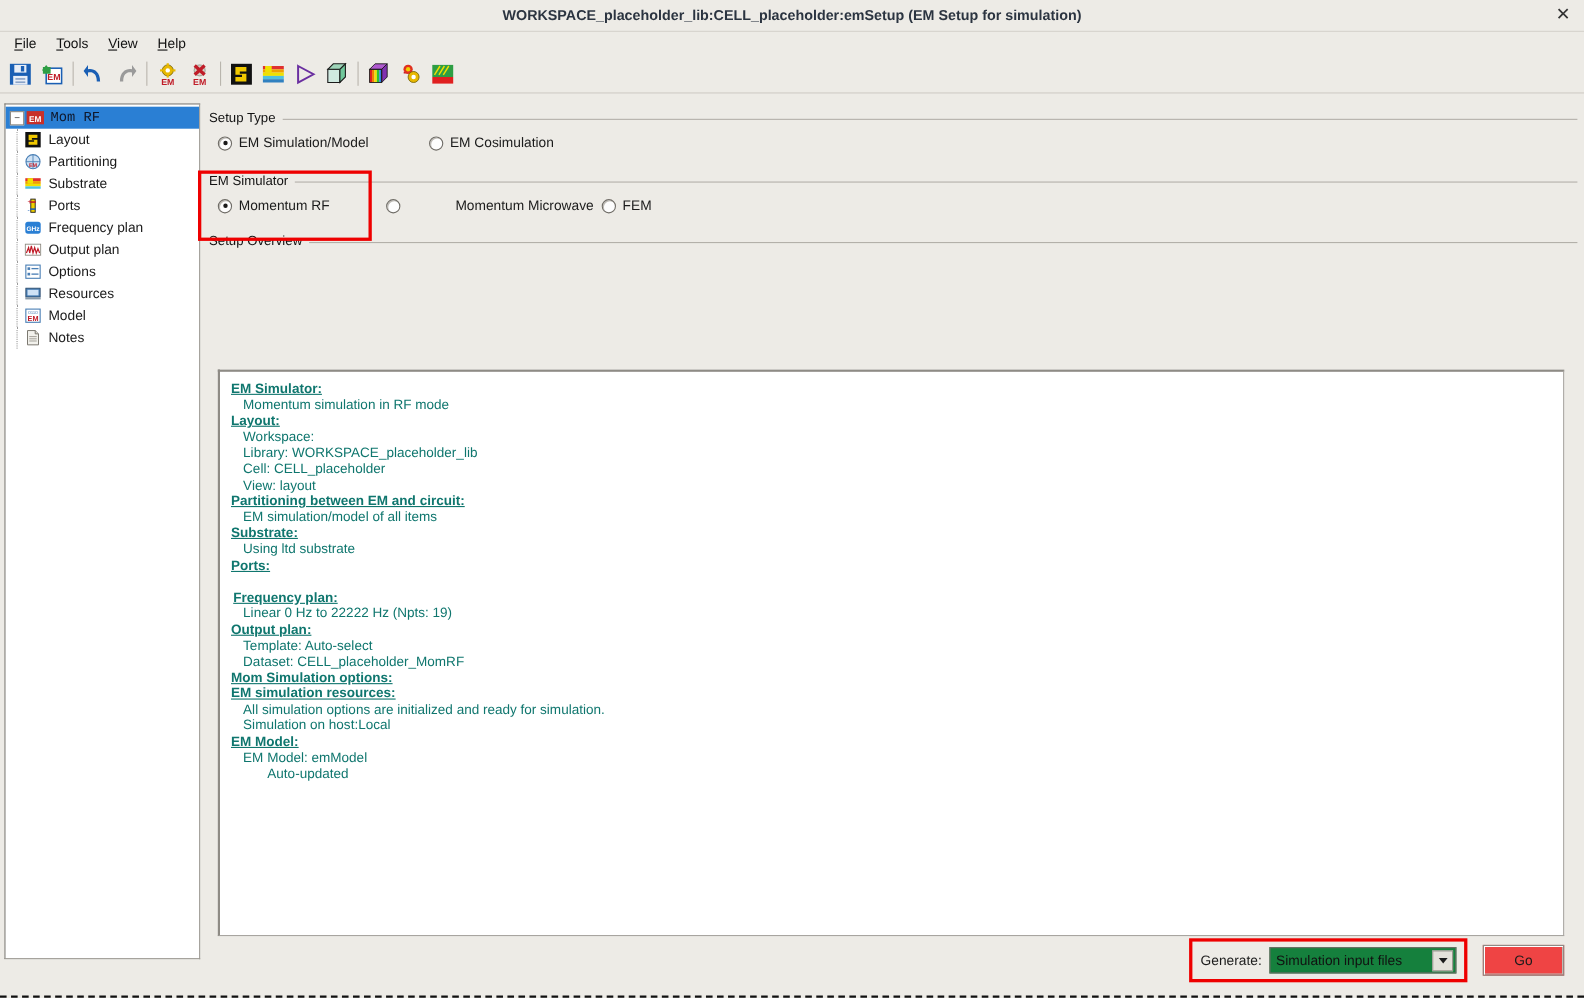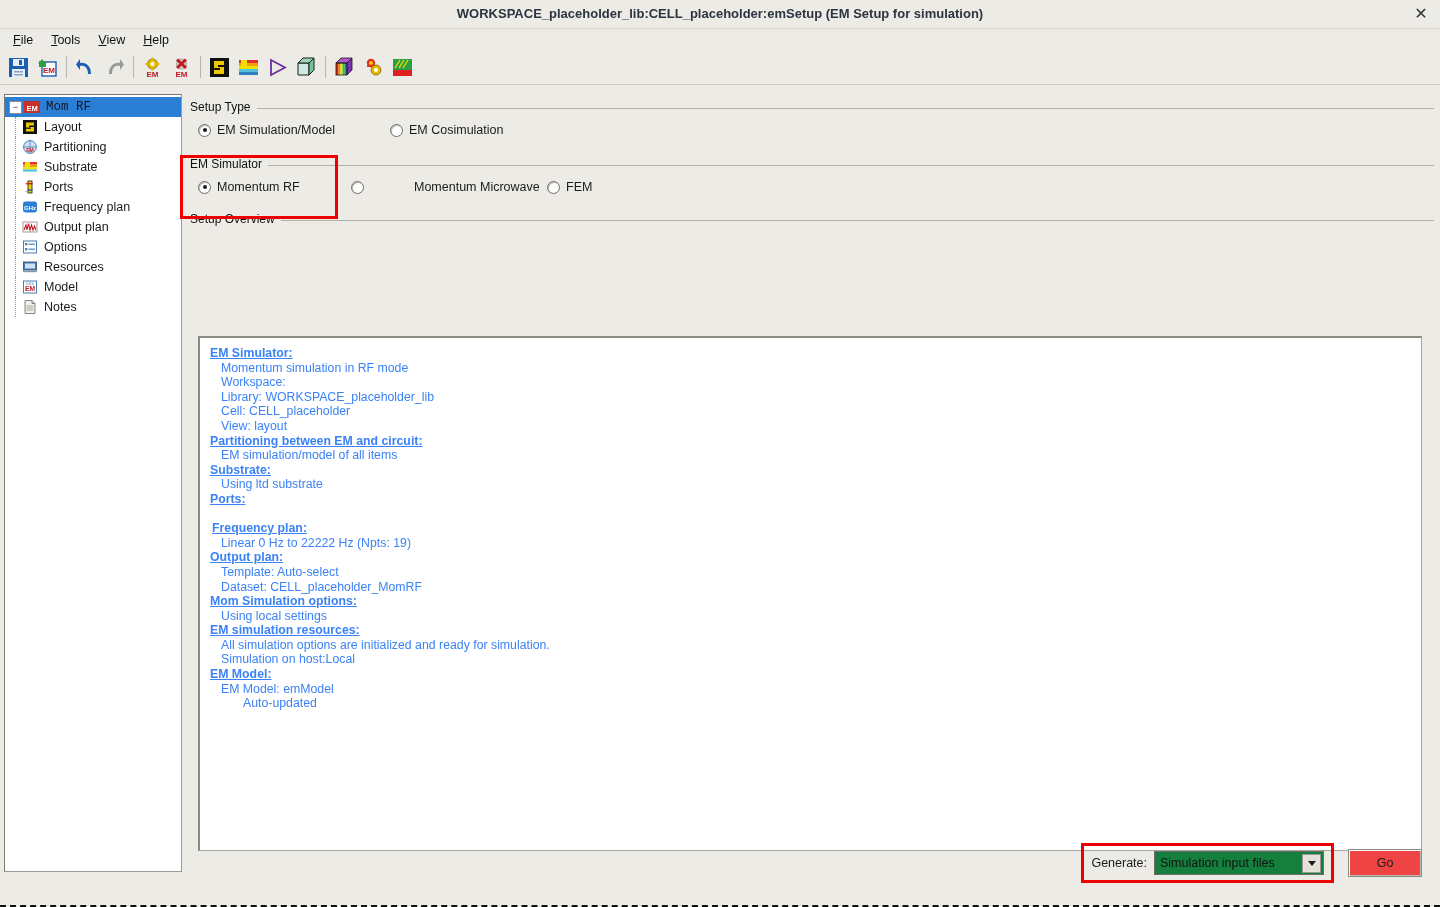--- a/index.html
+++ b/index.html
@@ -70,25 +70,25 @@
         background:#fdfdfd;box-shadow:inset 1px 1px 0 #bdbab4;
         display:flex;align-items:center;justify-content:center;flex:none;}
   .rdot.on:after{content:"";width:4px;height:4px;border-radius:50%;background:#1b1b1b;}
   .rlabel{margin-left:6px;font-size:12.5px;white-space:nowrap;}
 
   .overview{
     position:absolute;left:8px;right:12px;top:250px;bottom:54px;
     background:#fff;border:1px solid #a8a5a0;border-top:2px solid #8e8b85;border-left:2px solid #8e8b85;
     overflow:hidden;
   }
-  .ovinner{padding:8px 10px;font-size:12.3px;line-height:14.6px;color:#3b82f6;}
+  .ovinner{padding:8px 10px;font-size:12.3px;line-height:14.6px;color:#0f766e;}
   .ovhead{font-weight:bold;text-decoration:underline;}
   .ovline{white-space:pre;}
 
-  .bottombar{position:absolute;right:12px;bottom:22px;display:flex;align-items:center;}
+  .bottombar{position:absolute;right:12px;bottom:12px;display:flex;align-items:center;}
   .genwrap{display:flex;align-items:center;border:3px solid #ee0000;padding:5px 7px;}
   .genlabel{font-size:12.5px;margin-right:7px;}
   .combo{position:relative;width:168px;height:22px;background:#15803d;
          border:1px solid #6f6c66;display:flex;align-items:center;cursor:pointer;}
   .combo .ctext{padding-left:5px;font-size:12.5px;color:#111;white-space:nowrap;}
   .combo .carrow{position:absolute;right:2px;top:2px;width:17px;height:17px;
                  background:#e4e1da;border:1px solid #9b9892;
                  display:flex;align-items:center;justify-content:center;}
   .combo .carrow i{display:block;width:0;height:0;border-left:4px solid transparent;
                    border-right:4px solid transparent;border-top:5px solid #1b1b1b;}
@@ -400,37 +400,37 @@
 
       <div class="grp" style="margin-top:14px;">
         <div class="grp-line"></div>
         <div class="grp-title">Setup Overview</div>
       </div>
 
       <div class="overview">
         <div class="ovinner" id="ov-lines">
             <div class="ovline ovhead" style="padding-left: 0px;">EM Simulator:</div>
             <div class="ovline" style="padding-left: 11px;">Momentum simulation in RF mode</div>
+            <div class="ovline ovhead" style="padding-left: 0px;">Layout:</div>
             <div class="ovline" style="padding-left: 11px;">Workspace:</div>
             <div class="ovline" style="padding-left: 11px;">Library: WORKSPACE_placeholder_lib</div>
             <div class="ovline" style="padding-left: 11px;">Cell: CELL_placeholder</div>
             <div class="ovline" style="padding-left: 11px;">View: layout</div>
             <div class="ovline ovhead" style="padding-left: 0px;">Partitioning between EM and circuit:</div>
             <div class="ovline" style="padding-left: 11px;">EM simulation/model of all items</div>
             <div class="ovline ovhead" style="padding-left: 0px;">Substrate:</div>
             <div class="ovline" style="padding-left: 11px;">Using ltd substrate</div>
             <div class="ovline ovhead" style="padding-left: 0px;">Ports:</div>
             <div class="ovline" style="padding-left: 0px;">&nbsp;</div>
             <div class="ovline ovhead" style="padding-left: 2px;">Frequency plan:</div>
             <div class="ovline" style="padding-left: 11px;">Linear 0 Hz to 22222 Hz (Npts: 19)</div>
             <div class="ovline ovhead" style="padding-left: 0px;">Output plan:</div>
             <div class="ovline" style="padding-left: 11px;">Template: Auto-select</div>
             <div class="ovline" style="padding-left: 11px;">Dataset: CELL_placeholder_MomRF</div>
             <div class="ovline ovhead" style="padding-left: 0px;">Mom Simulation options:</div>
-            <div class="ovline" style="padding-left: 11px;">Using local settings</div>
             <div class="ovline ovhead" style="padding-left: 0px;">EM simulation resources:</div>
             <div class="ovline" style="padding-left: 11px;">All simulation options are initialized and ready for simulation.</div>
             <div class="ovline" style="padding-left: 11px;">Simulation on host:Local</div>
             <div class="ovline ovhead" style="padding-left: 0px;">EM Model:</div>
             <div class="ovline" style="padding-left: 11px;">EM Model: emModel</div>
             <div class="ovline" style="padding-left: 33px;">Auto-updated</div>
           </div>
       </div>
 
       <div class="bottombar">

